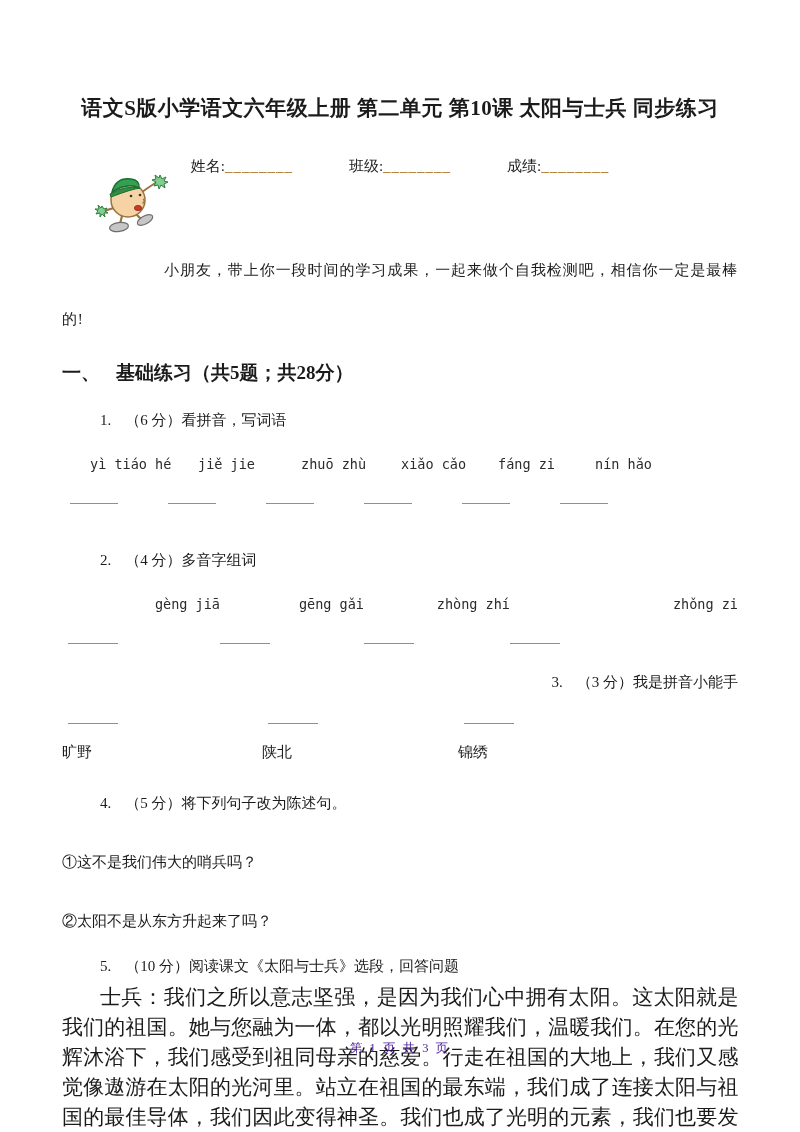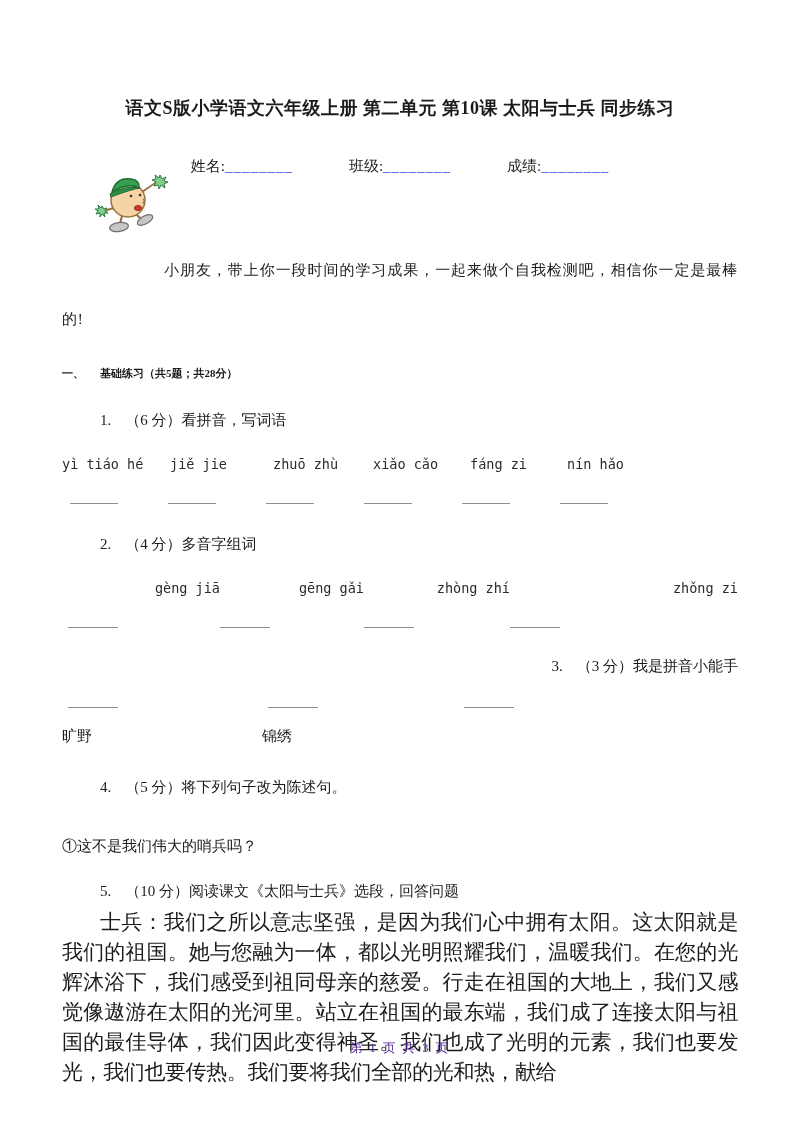--- a/index.html
+++ b/index.html
@@ -5,54 +5,54 @@
   * { margin:0; padding:0; box-sizing:border-box; }
   html,body { background:#ffffff; }
   body {
     width:800px; height:1132px; position:relative;
     font-family:"Liberation Serif","DejaVu Serif",serif;
     color:#1b1b1b; overflow:hidden;
   }
   .content { padding:0 62px; }
   .doc-title {
     padding-top:96px; text-align:center;
-    font-size:18px; font-weight:bold; line-height:24px; letter-spacing:0.5px;
+    font-size:21px; font-weight:bold; line-height:24px; letter-spacing:0.5px;
   }
   .fields-row {
     margin-top:36px; display:flex; justify-content:center; gap:56px;
     font-size:15px; line-height:20px;
   }
   .field { white-space:nowrap; }
-  .field .blank { letter-spacing:1px; color:#1d4ed8; }
+  .field .blank { letter-spacing:1px; color:#a16207; }
   .illustration { position:absolute; left:90px; top:168px; width:92px; height:68px; }
   .intro {
     margin-top:70px; font-size:15px; line-height:49px;
     text-indent:102px; letter-spacing:0.7px; text-align:justify;
   }
-  .sec-heading { margin-top:16px; font-size:11px; font-weight:bold; line-height:26px; }
+  .sec-heading { margin-top:16px; font-size:19px; font-weight:bold; line-height:26px; }
   .sec-heading .sec-num { margin-right:16px; }
   .q-line { margin-left:38px; font-size:15px; line-height:20px; }
   .q-line .q-num { margin-right:14px; }
   .q1-line { margin-top:24px; }
   .pinyin-row {
     margin-top:24px; font-family:"DejaVu Sans Mono",monospace;
     font-size:13.5px; line-height:20px; color:#2b2b2b; display:grid;
   }
-  .pinyin-row.p1 { grid-template-columns:108px 103px 100px 97px 97px auto; }
+  .pinyin-row.p1 { grid-template-columns:108px 103px 100px 97px 97px auto;margin-left:28px; }
   .pinyin-row.p2 { padding-left:6px; grid-template-columns:152px 144px 146px auto;text-align:right; }
   .blanks-row { display:grid; margin-top:14px; height:18px; }
   .blanks-row.b1 { grid-template-columns:repeat(6,98px); }
   .blanks-row.b2 { padding-left:6px; grid-template-columns:152px 144px 146px auto; }
   .blanks-row.b3 { padding-left:6px; grid-template-columns:200px 196px auto; }
   .answer-blank {
     display:inline-block; width:48px; height:16px;
     border-bottom:1px solid #8f8f8f;
   }
   .b2 .answer-blank, .b3 .answer-blank { width:50px; }
-  .q2-line { margin-top:28px; }
+  .q2-line { margin-top:44px; }
   .q3-line { margin-top:26px;text-align:right; }
   .blanks-row.b3 { margin-top:16px; }
   .words-row {
     margin-top:16px; display:grid; grid-template-columns:200px 196px auto;
     font-size:15px; line-height:20px;font-family:Liberation Serif, serif;
   }
   .q4-line { margin-top:31px; }
   .sentence { margin-top:39px; margin-left:38px; font-size:15px; line-height:20px; }
   .q5-line { margin-top:25px; }
   .passage {
@@ -122,27 +122,29 @@
   <div class="q-line q3-line">
     <span class="q-num">3.</span><span>（3 分）我是拼音小能手</span>
   </div>
   <div class="blanks-row b3">
     <span><span class="answer-blank"></span></span>
     <span><span class="answer-blank"></span></span>
     <span><span class="answer-blank"></span></span>
   </div>
   <div class="words-row">
     <span>旷野</span>
+    <span>陕北</span>
     <span>锦绣</span>
   </div>
 
   <div class="q-line q4-line">
     <span class="q-num">4.</span><span>（5 分）将下列句子改为陈述句。</span>
   </div>
   <div class="sentence" style="margin-left:0">①这不是我们伟大的哨兵吗？</div>
+  <div class="sentence" style="margin-left:0">②太阳不是从东方升起来了吗？</div>
 
   <div class="q-line q5-line">
     <span class="q-num">5.</span><span>（10 分）阅读课文《太阳与士兵》选段，回答问题</span>
   </div>
   <div class="passage">士兵：我们之所以意志坚强，是因为我们心中拥有太阳。这太阳就是我们的祖国。她与您融为一体，都以光明照耀我们，温暖我们。在您的光辉沐浴下，我们感受到祖同母亲的慈爱。行走在祖国的大地上，我们又感觉像遨游在太阳的光河里。站立在祖国的最东端，我们成了连接太阳与祖国的最佳导体，我们因此变得神圣。我们也成了光明的元素，我们也要发光，我们也要传热。我们要将我们全部的光和热，献给</div>
 
 </div>
 
 <div class="illustration">
   <svg viewBox="0 0 92 68" width="92" height="68">

